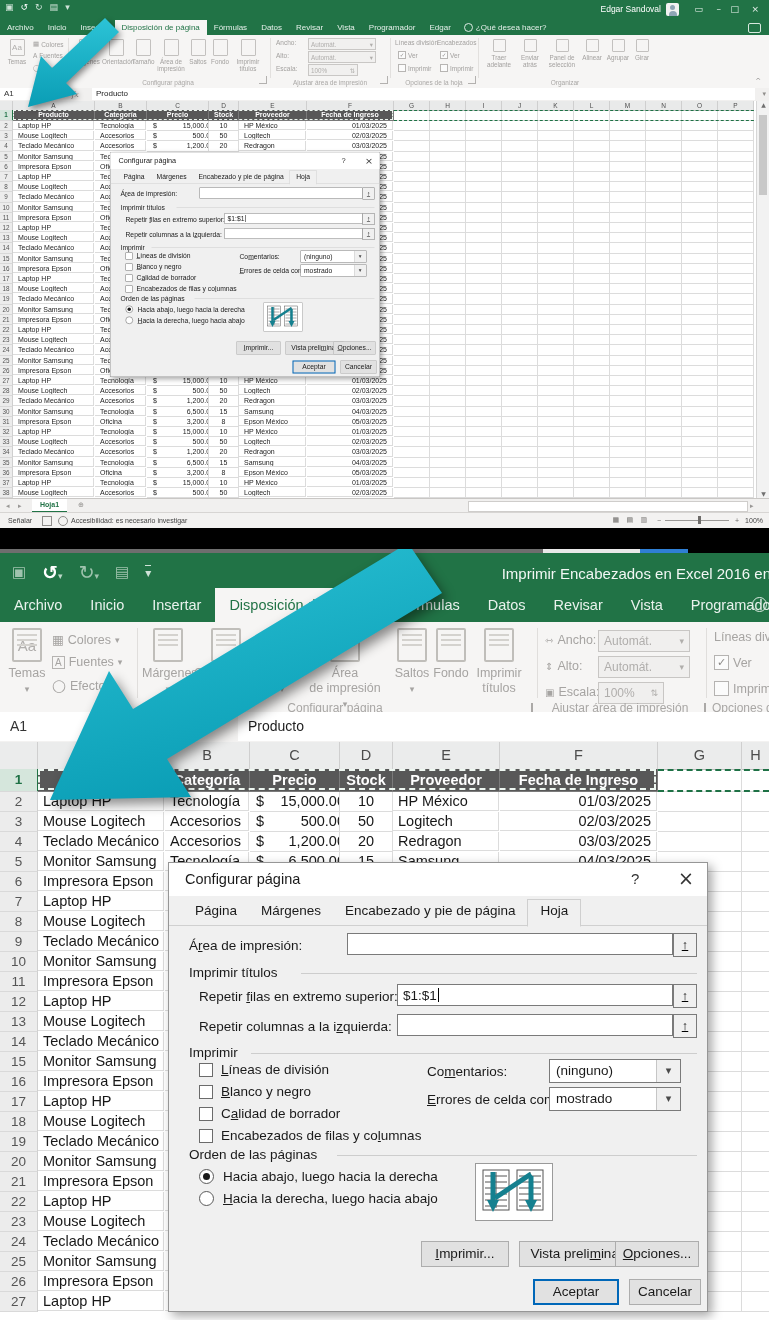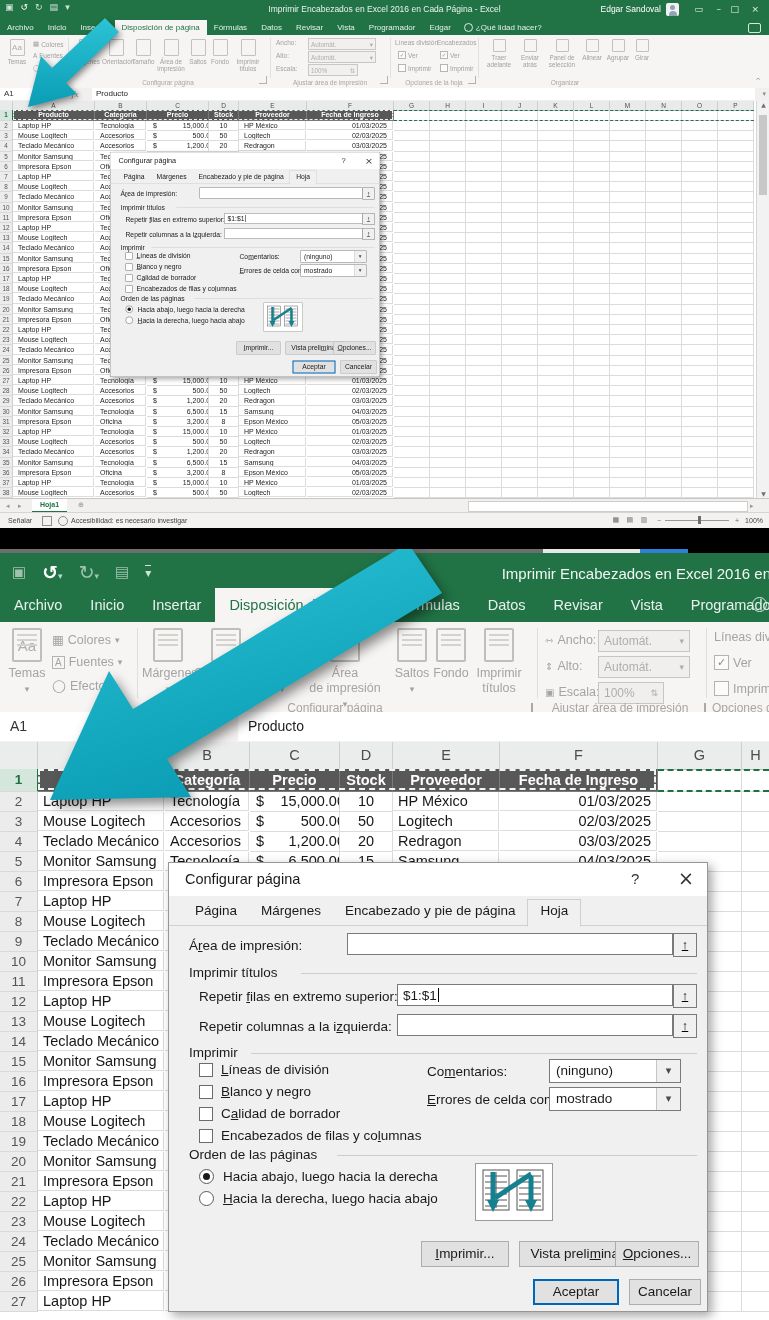--- a/index.html
+++ b/index.html
@@ -109,21 +109,20 @@
 
 <div id="top-window">
   <div class="t-titlebar">
     <div class="t-qat">
       <span class="glyph">▣</span>
       <span class="glyph" style="color:#fff;">↺</span>
       <span class="glyph">↻</span>
       <span class="glyph">▤</span>
       <span class="glyph">▾</span>
     </div>
-    <div class="t-title">Imprimir Encabezados en Excel 2016 en Cada Página - Excel</div>
     <div class="t-user">Edgar Sandoval</div>
     <div class="t-avatar"></div>
     <span class="t-winbtn abs" style="right:66px;top:4px;">▭</span>
     <span class="t-winbtn abs" style="right:48px;top:4px;">–</span>
     <span class="t-winbtn abs" style="right:30px;top:4px;">□</span>
     <span class="t-winbtn abs" style="right:10px;top:4px;">×</span>
   </div>
 
   <div class="t-tabs" id="t-tabs">
       <span class="t-tab">Archivo</span>
@@ -131,21 +130,21 @@
       <span class="t-tab">Insertar</span>
       <span class="t-tab active">Disposición de página</span>
       <span class="t-tab">Fórmulas</span>
       <span class="t-tab">Datos</span>
       <span class="t-tab">Revisar</span>
       <span class="t-tab">Vista</span>
       <span class="t-tab">Programador</span>
       <span class="t-tab">Edgar</span>
       <span class="t-tellme">
         <span class="bulb"></span>
-        <span>¿Qué lidad hacer?</span>
+        <span>¿Qué desea hacer?</span>
       </span>
     </div>
   <div class="t-comment"></div>
 
   <div class="t-ribbon">
 
     <div class="t-bigbtn" style="left:4px;width:26px;">
       <div class="t-icon" style="display:flex;align-items:center;justify-content:center;font-size:8px;color:#b0aeac;">Aa</div>
       <span>Temas</span>
     </div>

